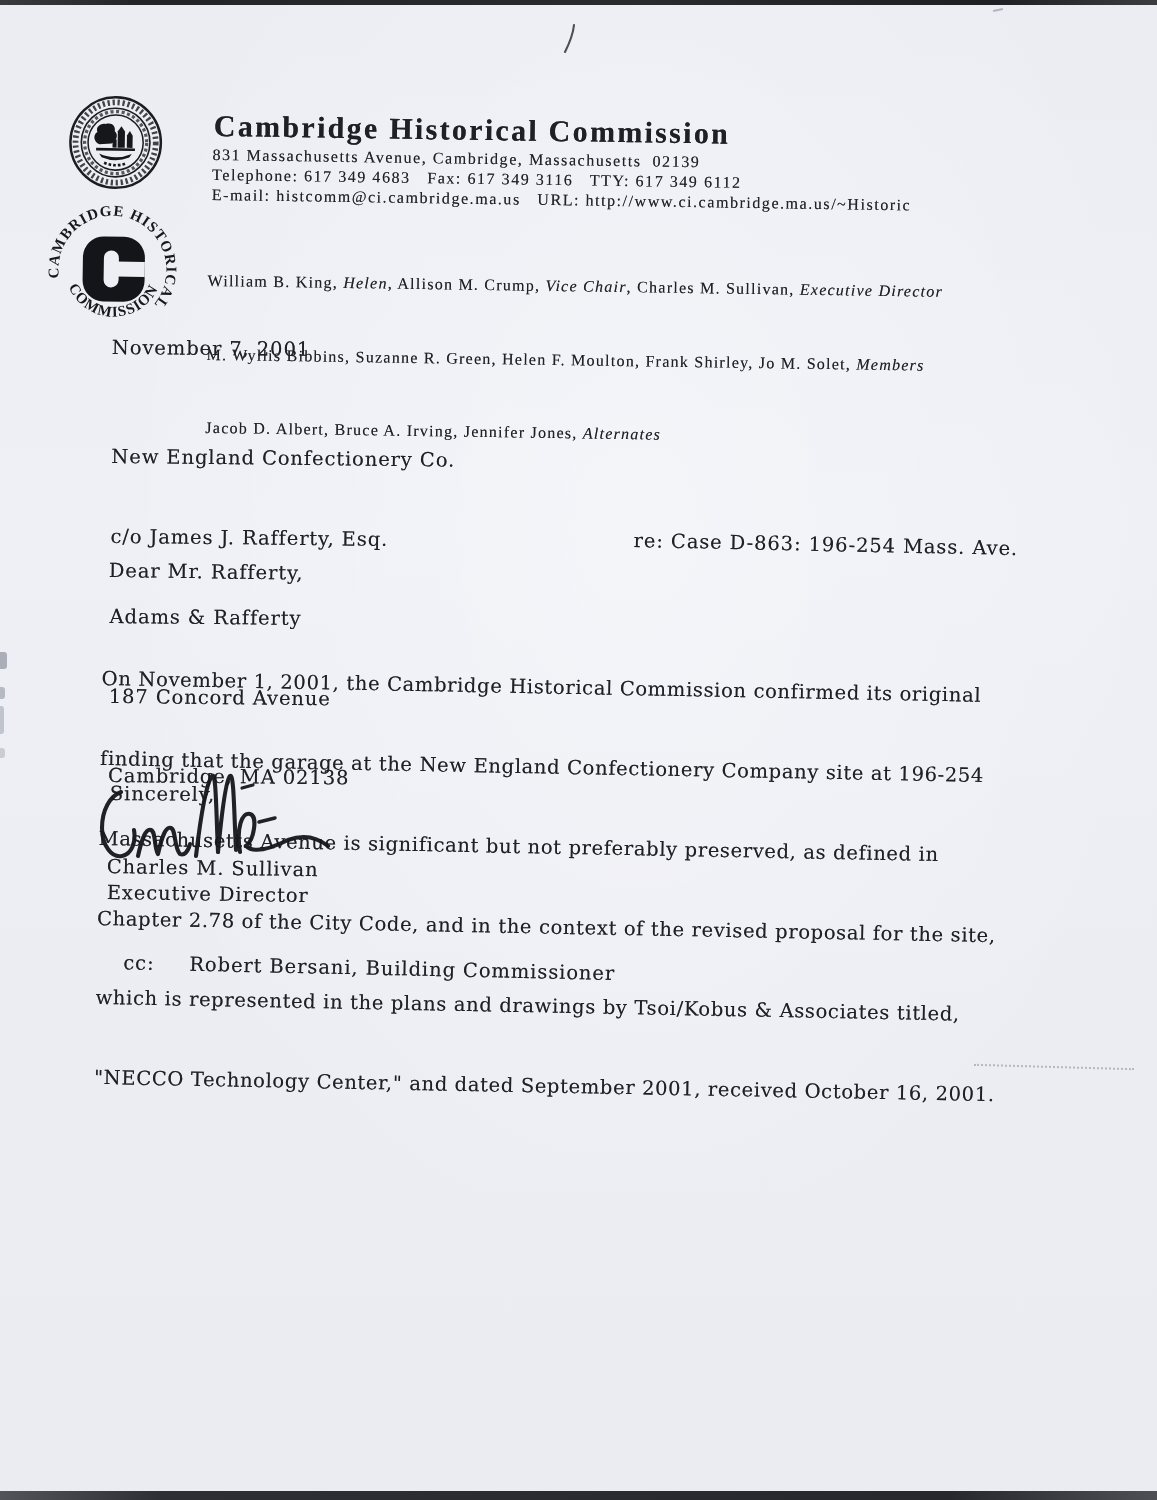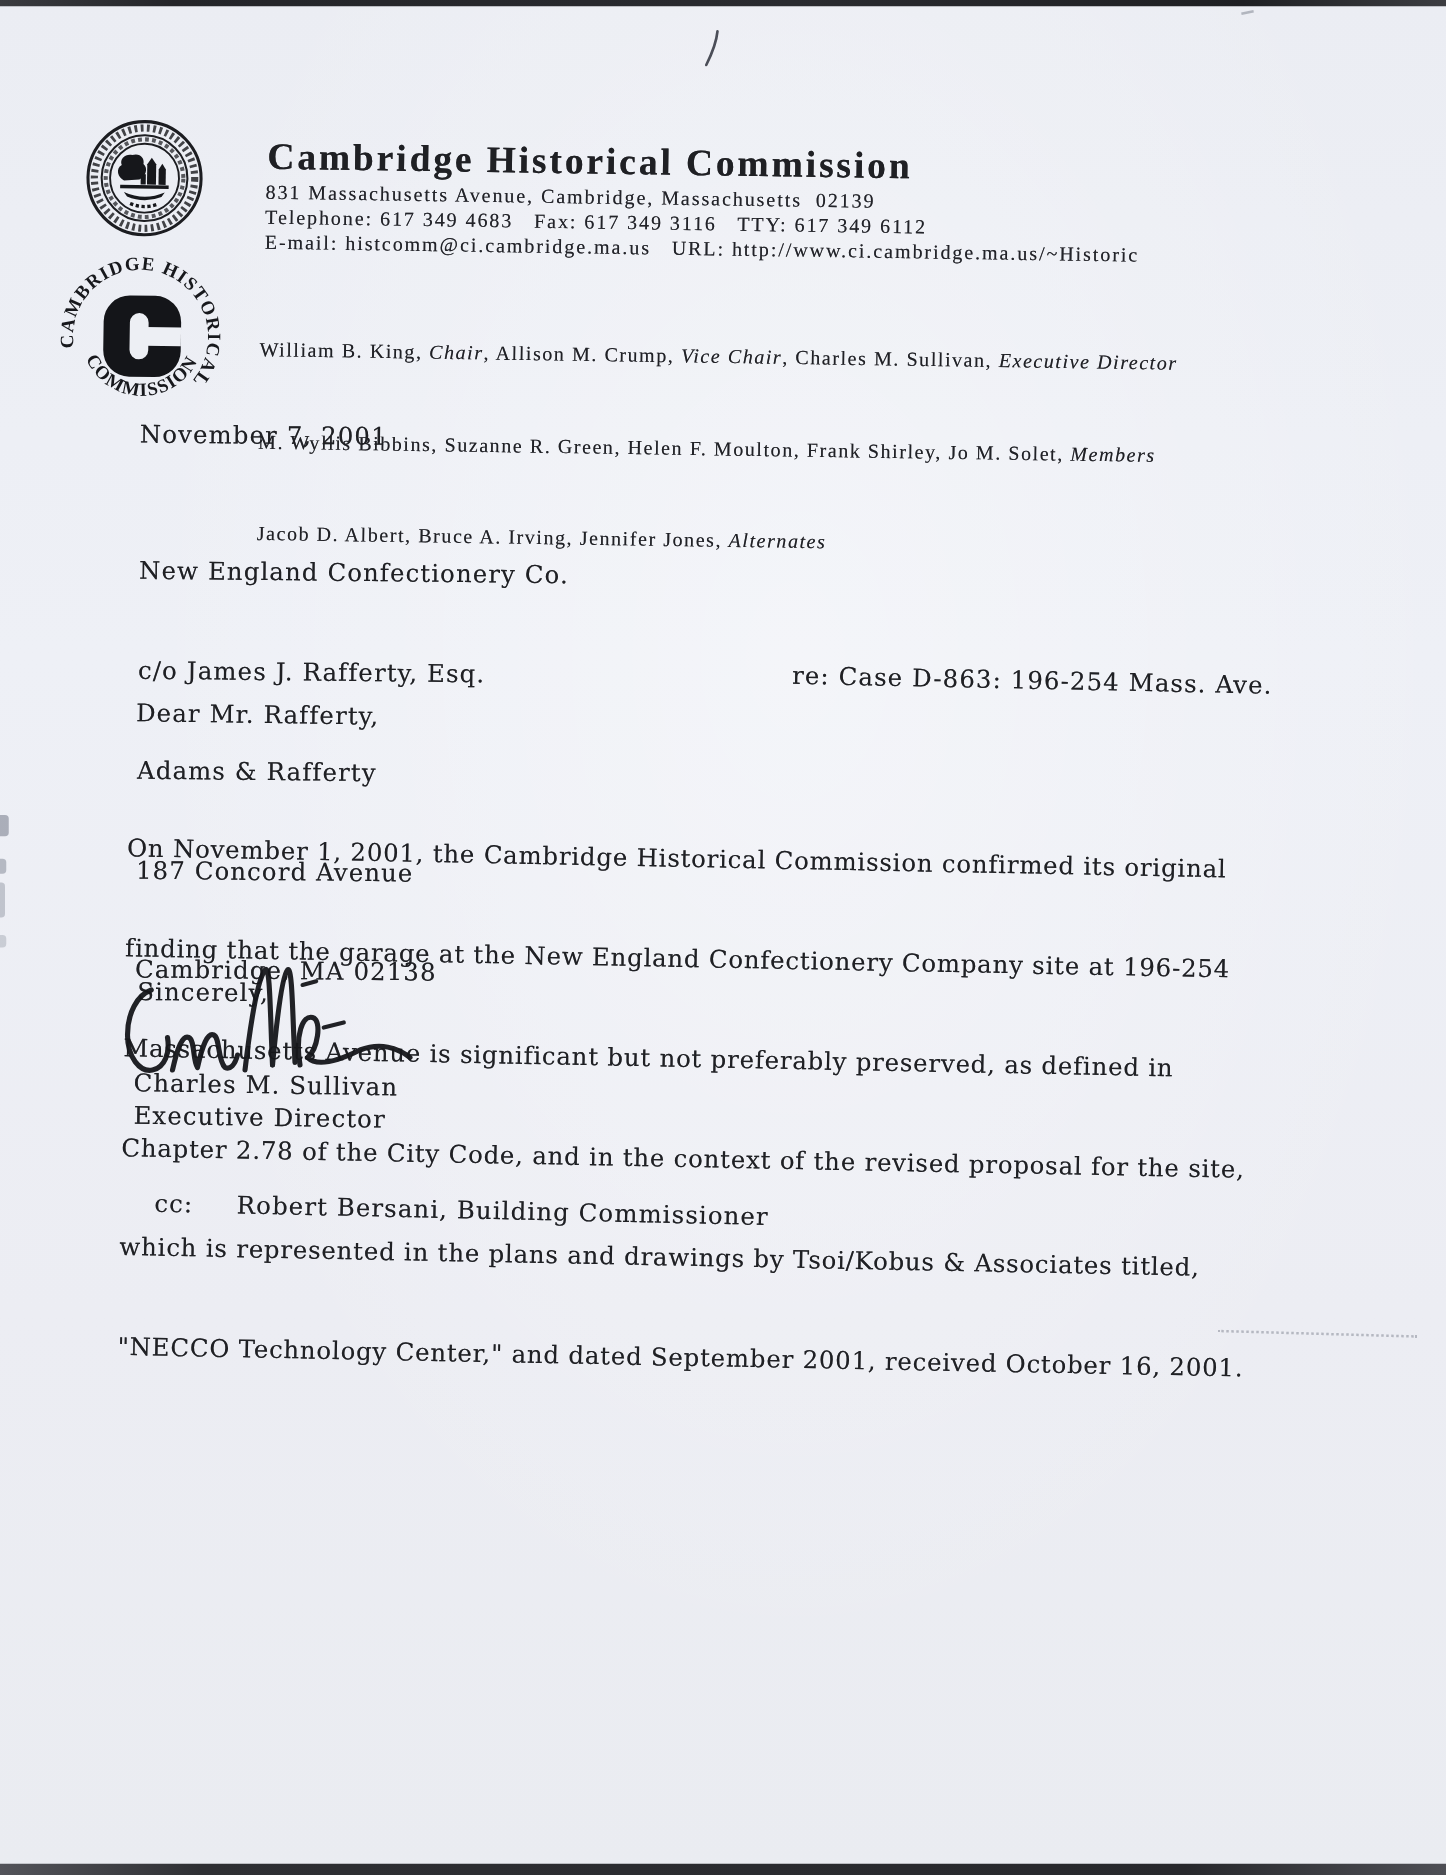--- a/index.html
+++ b/index.html
@@ -108,21 +108,21 @@
     <rect x="56" y="52" width="15" height="37" rx="7.5" fill="#edeff4"></rect>
     <rect x="68" y="63" width="29" height="15" fill="#edeff4"></rect>
   </svg>
 
   <div class="abs lh-title">Cambridge Historical Commission</div>
   <div class="abs lh-line lh-addr">831 Massachusetts Avenue, Cambridge, Massachusetts  02139</div>
   <div class="abs lh-line lh-phone">Telephone: 617 349 4683   Fax: 617 349 3116   TTY: 617 349 6112</div>
   <div class="abs lh-line lh-email">E-mail: histcomm@ci.cambridge.ma.us   URL: http://www.ci.cambridge.ma.us/~Historic</div>
 
   <div class="abs members">
-    <div><span>William B. King, </span><span class="it">Chair</span><span>, Allison M. Crump, </span><span class="it">Vice Chair</span><span>, Charles M. Sullivan, </span><span class="it">Executive Director</span></div>
+    <div><span>William B. King, </span><span class="it">Helen</span><span>, Allison M. Crump, </span><span class="it">Vice Chair</span><span>, Charles M. Sullivan, </span><span class="it">Executive Director</span></div>
     <div><span>M. Wyllis Bibbins, Suzanne R. Green, Helen F. Moulton, Frank Shirley, Jo M. Solet, </span><span class="it">Members</span></div>
     <div><span>Jacob D. Albert, Bruce A. Irving, Jennifer Jones, </span><span class="it">Alternates</span></div>
   </div>
 </div>
 
 <div class="abs type date-line">November 7, 2001</div>
 
 <div class="abs type recipient">
   <div>New England Confectionery Co.</div>
   <div>c/o James J. Rafferty, Esq.</div>

